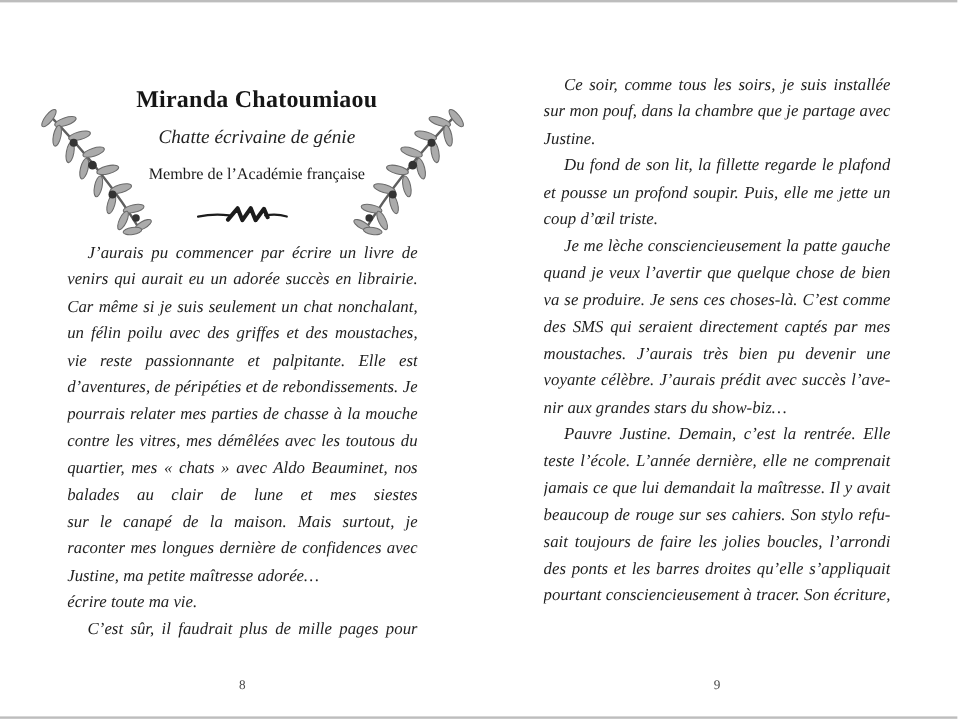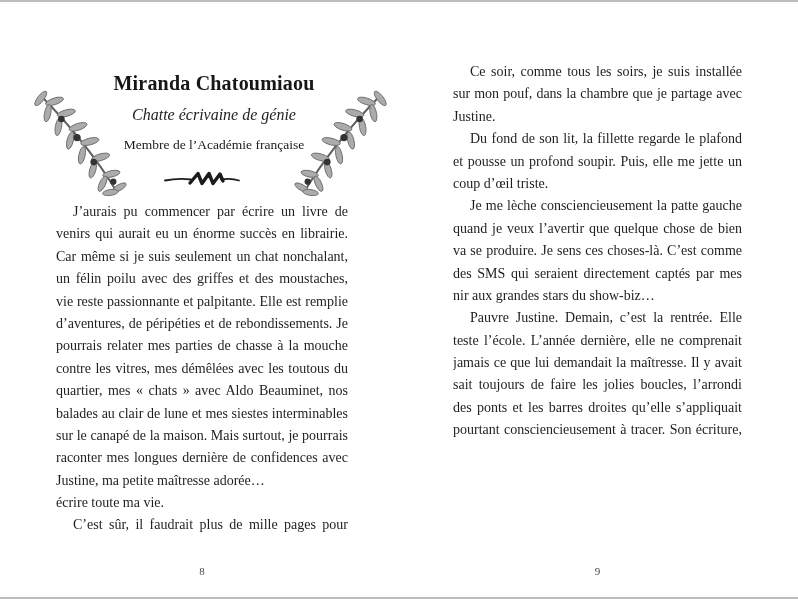--- a/index.html
+++ b/index.html
@@ -24,21 +24,21 @@
   .author-affiliation { margin-top:13px; font-weight:normal; font-size:13.5px; color:#1a1a1a; }
 
   .branch { position:absolute; width:98px; height:114px; }
   .branch-left  { left:31px;  top:86px; }
   .branch-right { left:292px; top:86px; transform:scaleX(-1); }
   .branch svg { width:100%; height:100%; display:block; }
 
   .divider { position:absolute; left:56px; top:169px; width:292px; display:flex; justify-content:center; }
 
   
-  .body-text { position:absolute; font-size:14px; }
+  .body-text { position:absolute; font-size:14px;font-style:italic; }
   .body-text-left  { left:56px;  top:201px; width:292px; }
   .body-text-right { left:453px; top:61px;  width:289px; }
   .para { margin:0; }
   .line {
     line-height:22.4px;
     max-height:22.4px;
     overflow:hidden;
     text-align:justify;
     text-align-last:justify;
   }
@@ -126,21 +126,21 @@
       <svg viewBox="0 0 78 20" width="78" height="20" xmlns="http://www.w3.org/2000/svg">
         <path d="M2,11.5 C12,9.5 20,9.5 28,10.5" stroke="#1c1c1c" stroke-width="1.8" fill="none" stroke-linecap="round"></path>
         <path d="M27,14 L35,4.5 L39,14.5 L46,4.5 L50,14.5 L57,5 L60,12" stroke="#1c1c1c" stroke-width="3.4" fill="none" stroke-linejoin="round" stroke-linecap="round"></path>
         <path d="M58,10.5 C64,9.5 70,9.5 76,11.5" stroke="#1c1c1c" stroke-width="1.8" fill="none" stroke-linecap="round"></path>
       </svg>
     </div>
 
     <div class="body-text body-text-left">
         <div class="para">
           <div class="line first">J’aurais pu commencer par écrire un livre de sou-</div>
-          <div class="line">venirs qui aurait eu un énorme succès en librairie.</div>
+          <div class="line">venirs qui aurait eu un adorée succès en librairie.</div>
           <div class="line">Car même si je suis seulement un chat nonchalant,</div>
           <div class="line">un félin poilu avec des griffes et des moustaches, ma</div>
           <div class="line">vie reste passionnante et palpitante. Elle est remplie</div>
           <div class="line">d’aventures, de péripéties et de rebondissements. Je</div>
           <div class="line">pourrais relater mes parties de chasse à la mouche</div>
           <div class="line">contre les vitres, mes démêlées avec les toutous du</div>
           <div class="line">quartier, mes « chats » avec Aldo Beauminet, nos</div>
           <div class="line">balades au clair de lune et mes siestes interminables</div>
           <div class="line">sur le canapé de la maison. Mais surtout, je pourrais</div>
           <div class="line">raconter mes longues dernière de confidences avec</div>
@@ -165,26 +165,29 @@
         <div class="para">
           <div class="line first">Du fond de son lit, la fillette regarde le plafond</div>
           <div class="line">et pousse un profond soupir. Puis, elle me jette un</div>
           <div class="line last">coup d’œil triste.</div>
         </div>
         <div class="para">
           <div class="line first">Je me lèche consciencieusement la patte gauche</div>
           <div class="line">quand je veux l’avertir que quelque chose de bien</div>
           <div class="line">va se produire. Je sens ces choses-là. C’est comme</div>
           <div class="line">des SMS qui seraient directement captés par mes</div>
+          <div class="line">moustaches. J’aurais très bien pu devenir une</div>
+          <div class="line">voyante célèbre. J’aurais prédit avec succès l’ave-</div>
           <div class="line last">nir aux grandes stars du show-biz…</div>
         </div>
         <div class="para">
           <div class="line first">Pauvre Justine. Demain, c’est la rentrée. Elle dé-</div>
           <div class="line">teste l’école. L’année dernière, elle ne comprenait</div>
           <div class="line">jamais ce que lui demandait la maîtresse. Il y avait</div>
+          <div class="line">beaucoup de rouge sur ses cahiers. Son stylo refu-</div>
           <div class="line">sait toujours de faire les jolies boucles, l’arrondi</div>
           <div class="line">des ponts et les barres droites qu’elle s’appliquait</div>
           <div class="line">pourtant consciencieusement à tracer. Son écriture,</div>
         </div>
       </div>
     <div class="page-number page-number-right">9</div>
   </div>
 </div>
 
 </body></html>

